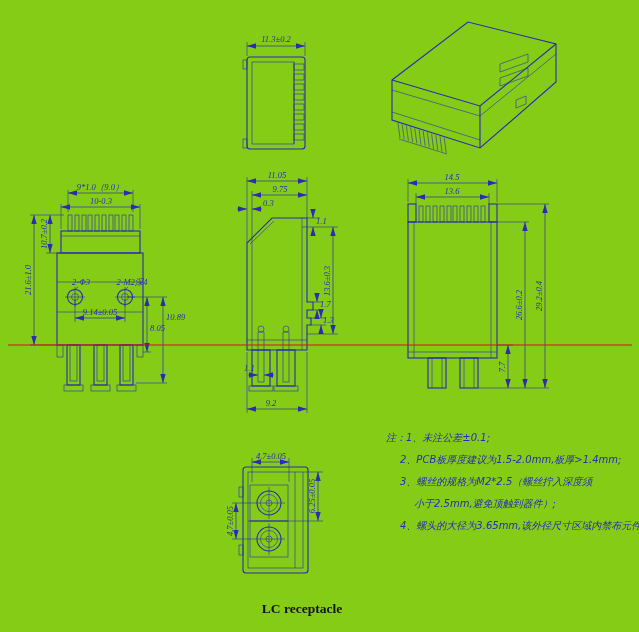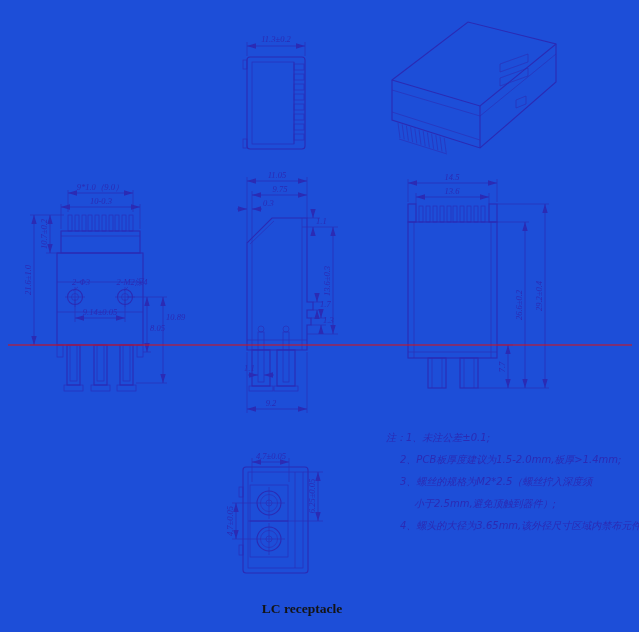--- a/index.html
+++ b/index.html
@@ -1,16 +1,16 @@
 <!DOCTYPE html>
 <html><head>
 <meta charset="utf-8">
 <style>
   html,body{margin:0;padding:0;background:#ffffff}
-  .sheet{position:relative;width:639px;height:632px;background:#1d4ed8;overflow:hidden;font-family:"Liberation Serif",serif}
+  .sheet{position:relative;width:639px;height:632px;background:#84cc16;overflow:hidden;font-family:"Liberation Serif",serif}
   svg{display:block}
   .ol{fill:none;stroke:#2b2bb4;stroke-width:1.1;stroke-linejoin:miter}
   .tn{fill:none;stroke:#2b2bb4;stroke-width:0.6}
   .dm{fill:none;stroke:#2b2bb4;stroke-width:0.7}
   .red{fill:none;stroke:#dd1111;stroke-width:1.1}
   text.d{font:italic 8.5px "Liberation Serif",serif;fill:#2b2bb4}
   text.note{font:italic 10px "DejaVu Sans",sans-serif;fill:#2b2bb4}
   text.title{font:bold 13.5px "Liberation Serif",serif;fill:#141414}
 </style>
 </head>

